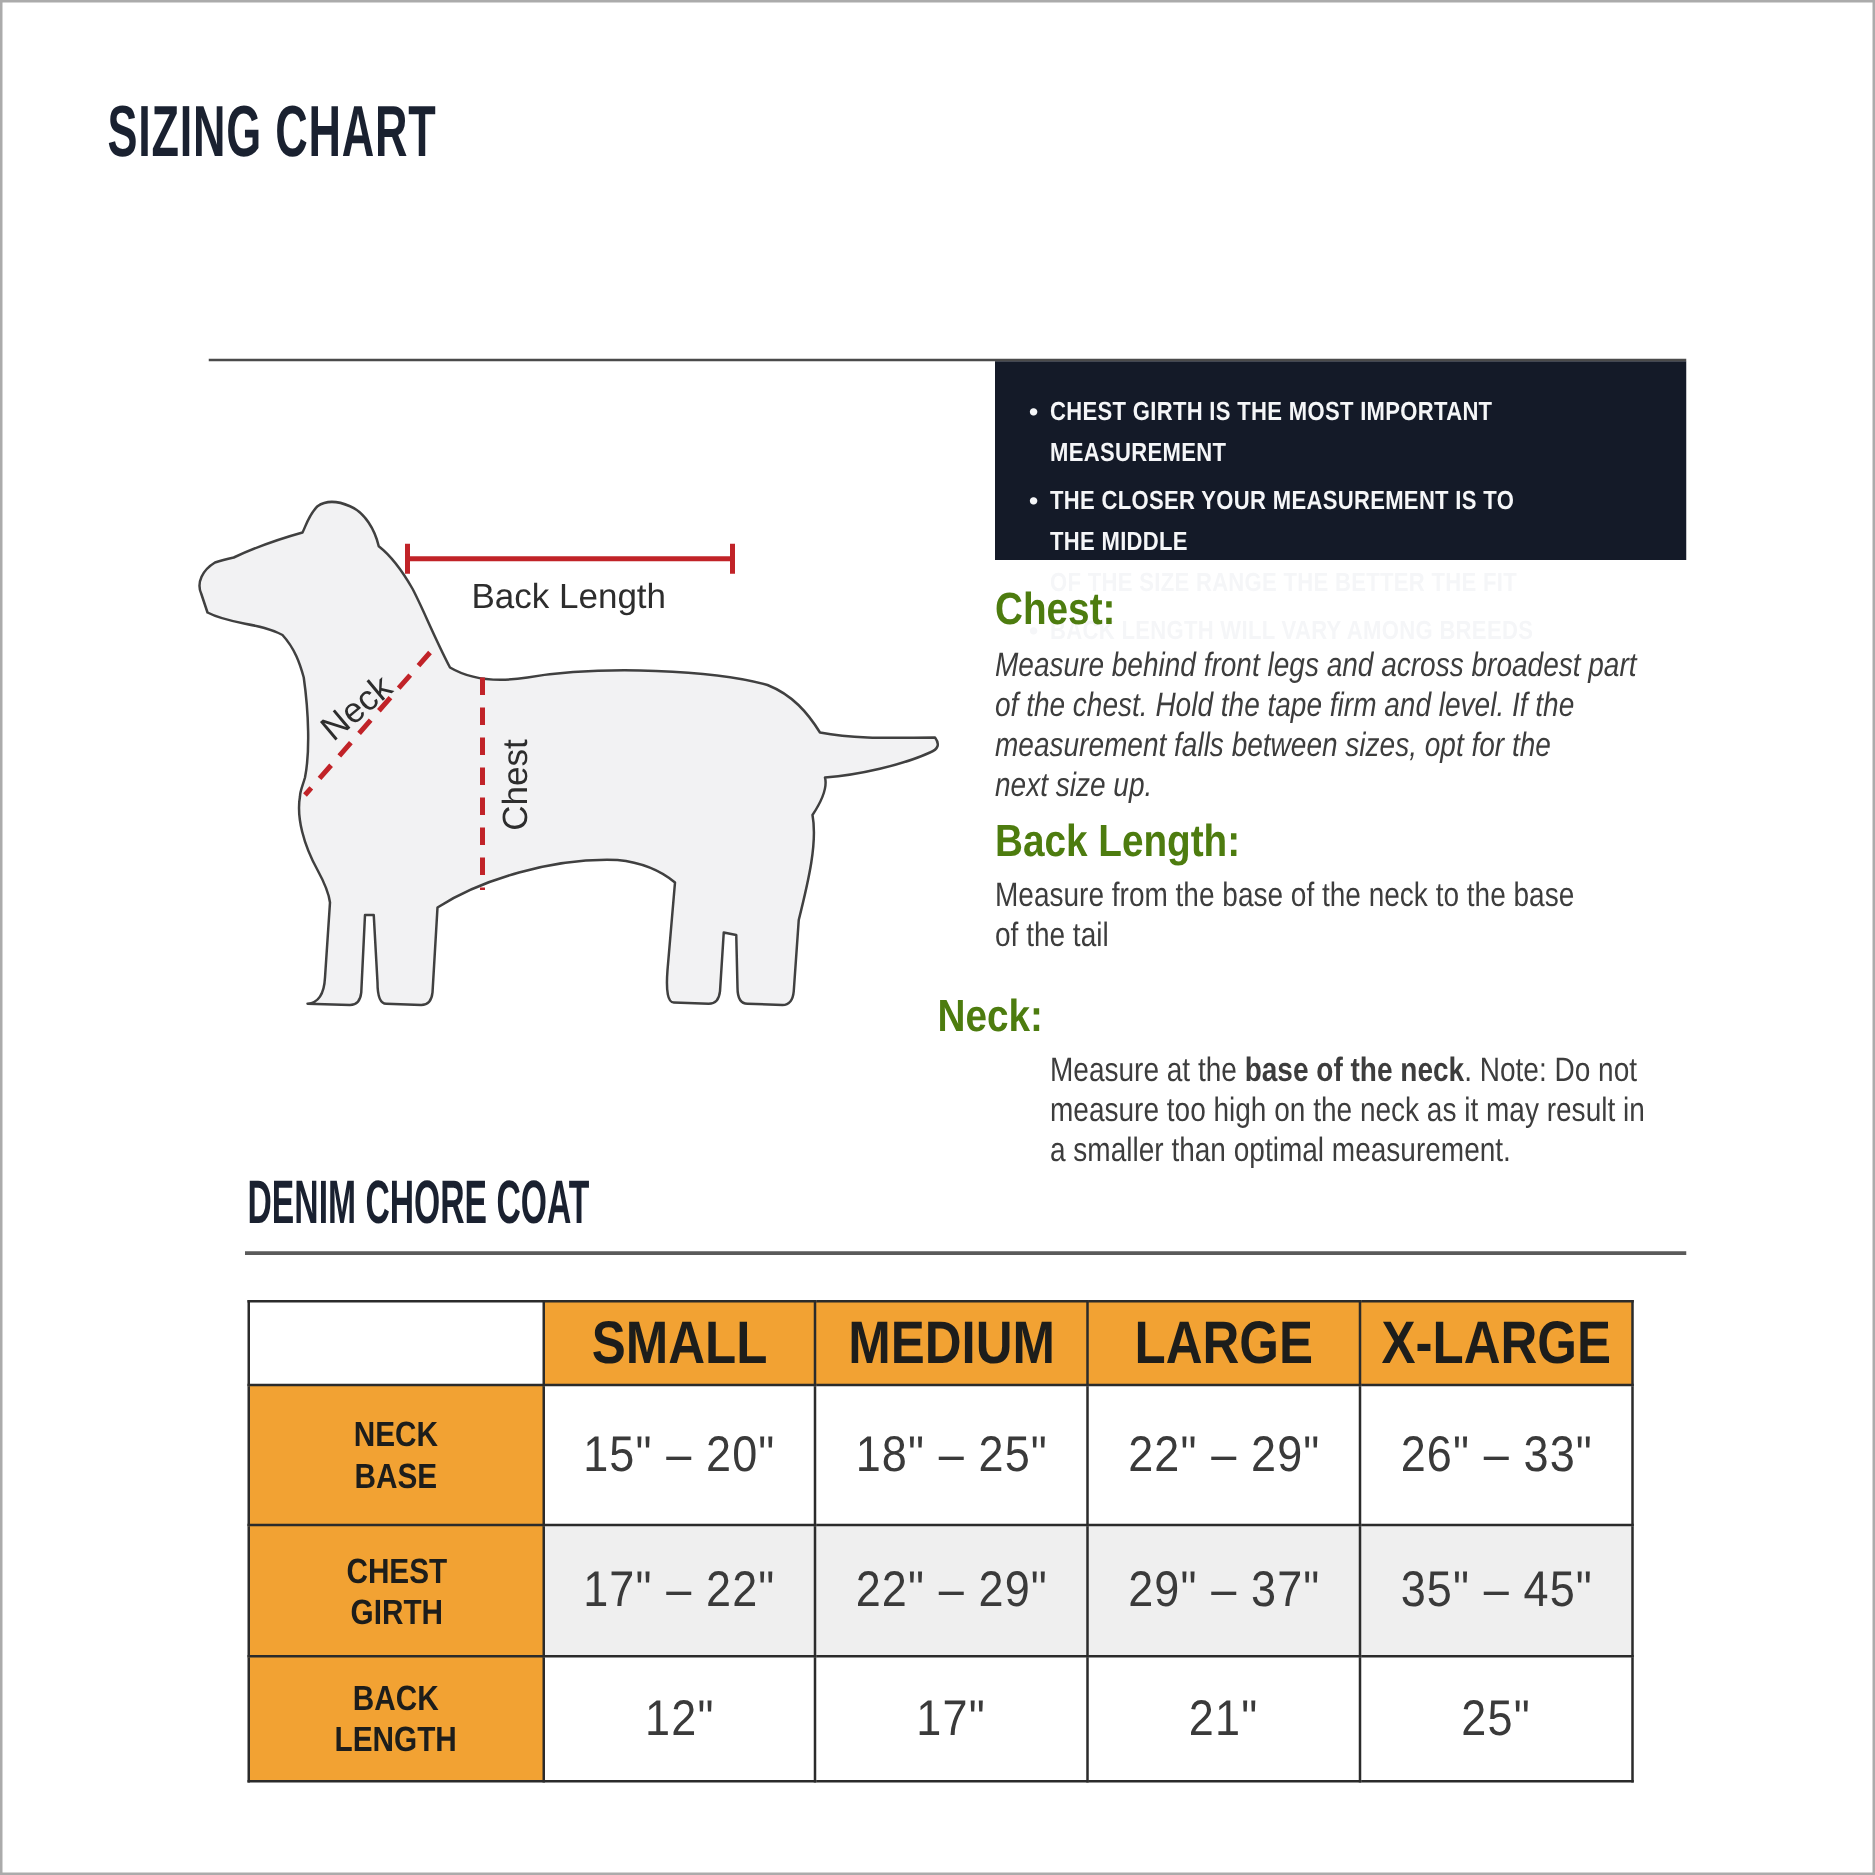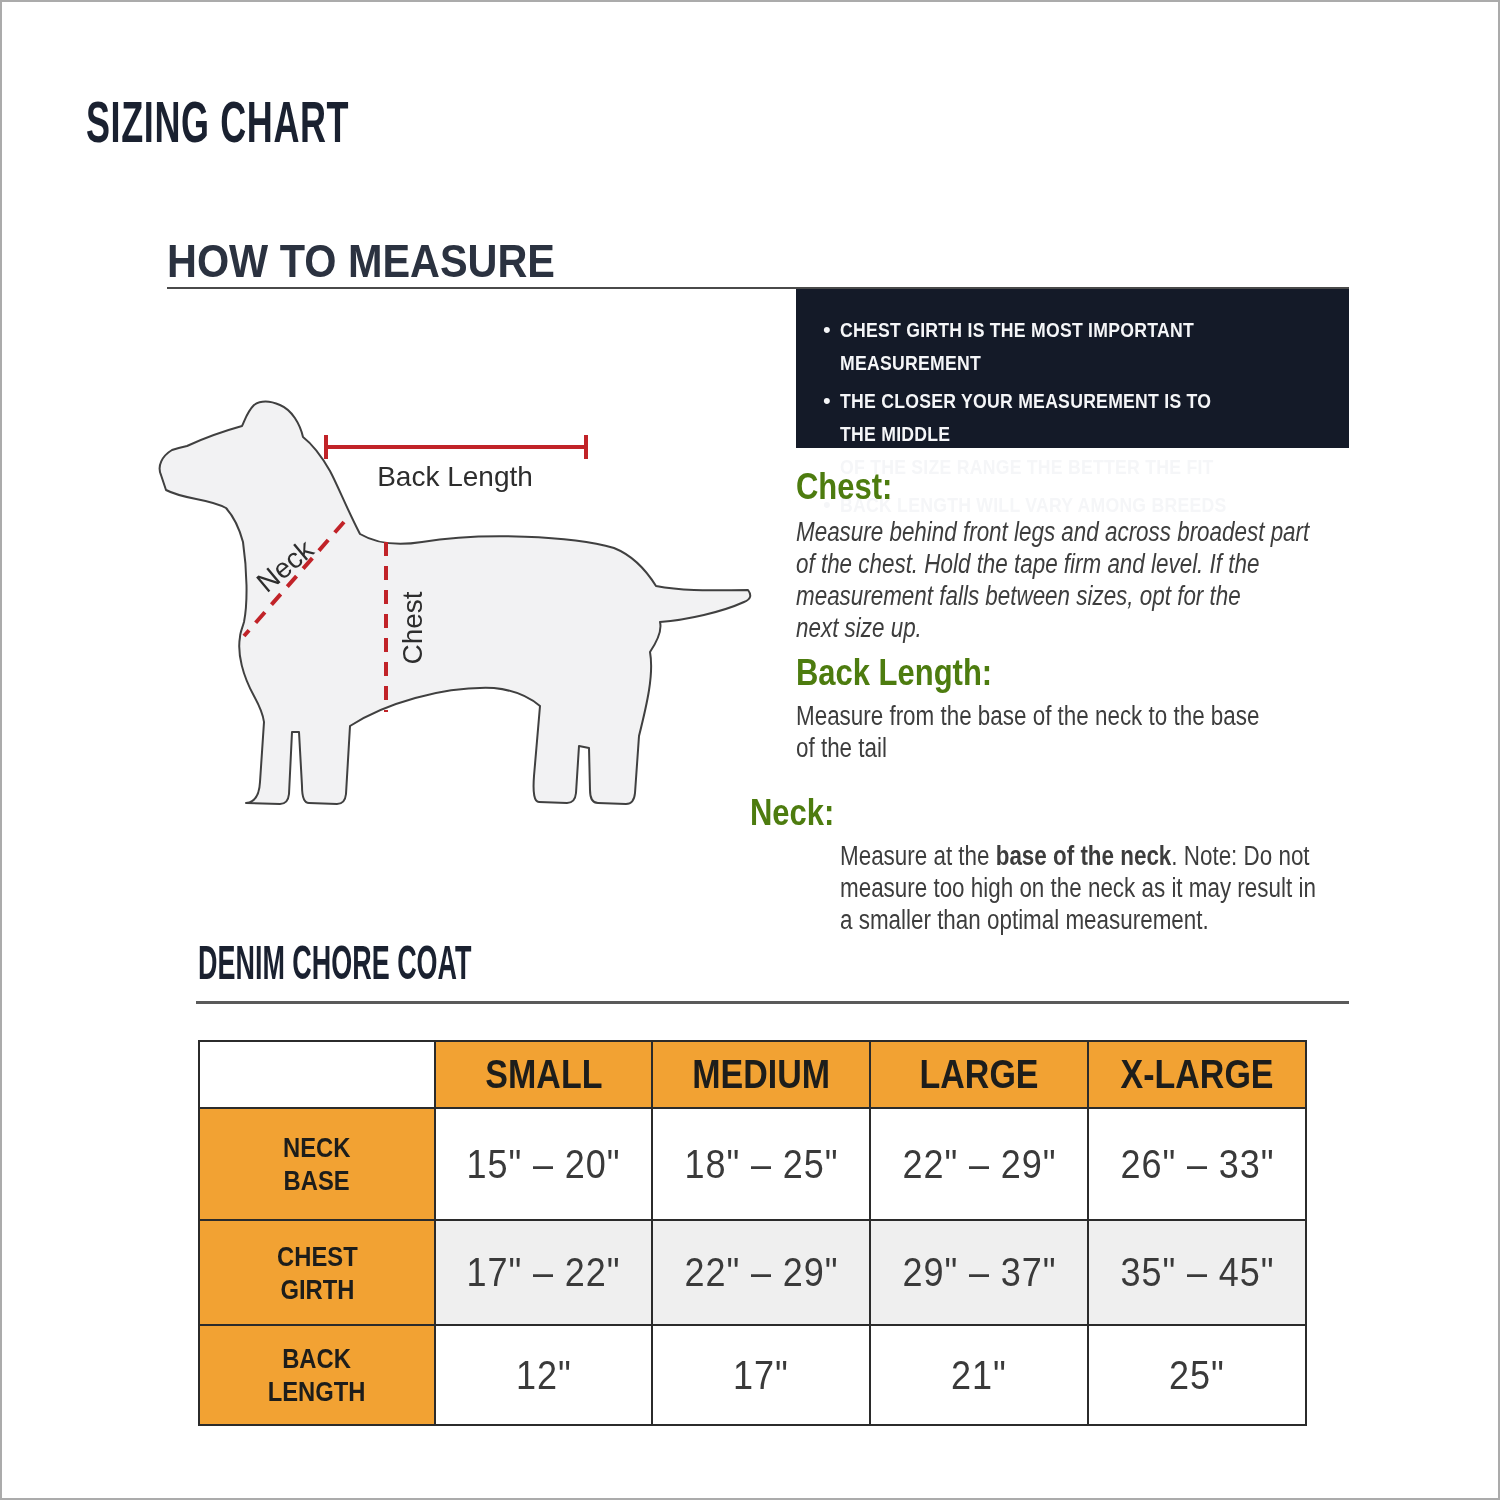--- a/index.html
+++ b/index.html
@@ -8,21 +8,21 @@
     position:relative; width:1500px; height:1500px;
     background:#ffffff; border:2px solid #ababab; overflow:hidden;
     font-family:"Liberation Sans", sans-serif; color:#1a2130;
   }
   .abs { position:absolute; }
 
   
   .cond { display:inline-block; transform-origin:0 50%; white-space:pre-line; }
 
   
-  .page-title { left:84px; top:70px; font-size:58px; font-weight:bold; color:#1a2130; letter-spacing:1px;margin-top:16px; }
+  .page-title { left:84px; top:70px; font-size:58px; font-weight:bold; color:#1a2130; letter-spacing:1px; }
   .page-title .cond { transform:scaleX(0.62); }
   .howto-heading { left:165px; top:232px; font-size:46px; font-weight:bold; color:#2b3240; }
   .howto-heading .cond { transform:scaleX(0.90); }
   .product-heading { left:196px; top:932px; font-size:49px; font-weight:bold; color:#1a2130; }
   .product-heading .cond { transform:scaleX(0.55); }
 
   .rule { background:#4a4a4a; }
   #rule-howto { left:165px; top:285px; width:1182px; height:2px; }
   #rule-product { left:194px; top:999px; width:1153px; height:3px; background:#5a5a5a; }
 
@@ -52,40 +52,39 @@
   #dog-figure { left:140px; top:372px; width:620px; height:440px; }
 
   
   #size-table-wrap { left:196px; top:1038px; }
   table.size-table { border-collapse:collapse; table-layout:fixed; width:1107px; }
   table.size-table th, table.size-table td {
     border:2px solid #2b2b2b; text-align:center; vertical-align:middle; padding:0;
   }
   td.corner { border:none; background:#ffffff; }
   .col-head {
-    background:#f2a233; height:67px; font-size:40px; font-weight:bold; color:#1d1d1b;
+    background:#f2a233; height:67px; font-size:48px; font-weight:bold; color:#1d1d1b;
   }
   .col-head .cond { transform:scaleX(0.85); transform-origin:center; }
   .row-head { background:#f2a233; font-size:28px; font-weight:bold; color:#1d1d1b; }
   .row-head .cond { transform:scaleX(0.85); transform-origin:center; line-height:33px; }
   td.val { font-size:40px; color:#3a3a3a; background:#ffffff; }
   td.val .cond { transform:scaleX(0.90); transform-origin:center; letter-spacing:1px; }
   tr.row-neck  { height:112px; }
   tr.row-chest { height:105px; }
   tr.row-back  { height:100px; }
   tr.row-chest td.val { background:#efefef; }
 </style>
 </head>
 <body>
 
 <div id="canvas">
 
   <h1 class="abs page-title"><span class="cond">SIZING CHART</span></h1>
 
-  <h2 class="abs howto-heading"><span class="cond">HOW TO MEASURE</span></h2>
   <div class="abs rule" id="rule-howto"></div>
 
   <div class="abs tips-box">
     <div class="tip-row">
       <span class="tip-bullet">•</span>
       <span class="tip-text cond">CHEST GIRTH IS THE MOST IMPORTANT MEASUREMENT</span>
     </div>
     <div class="tip-row">
       <span class="tip-bullet">•</span>
       <span class="tip-text cond">THE CLOSER YOUR MEASUREMENT IS TO THE MIDDLE

